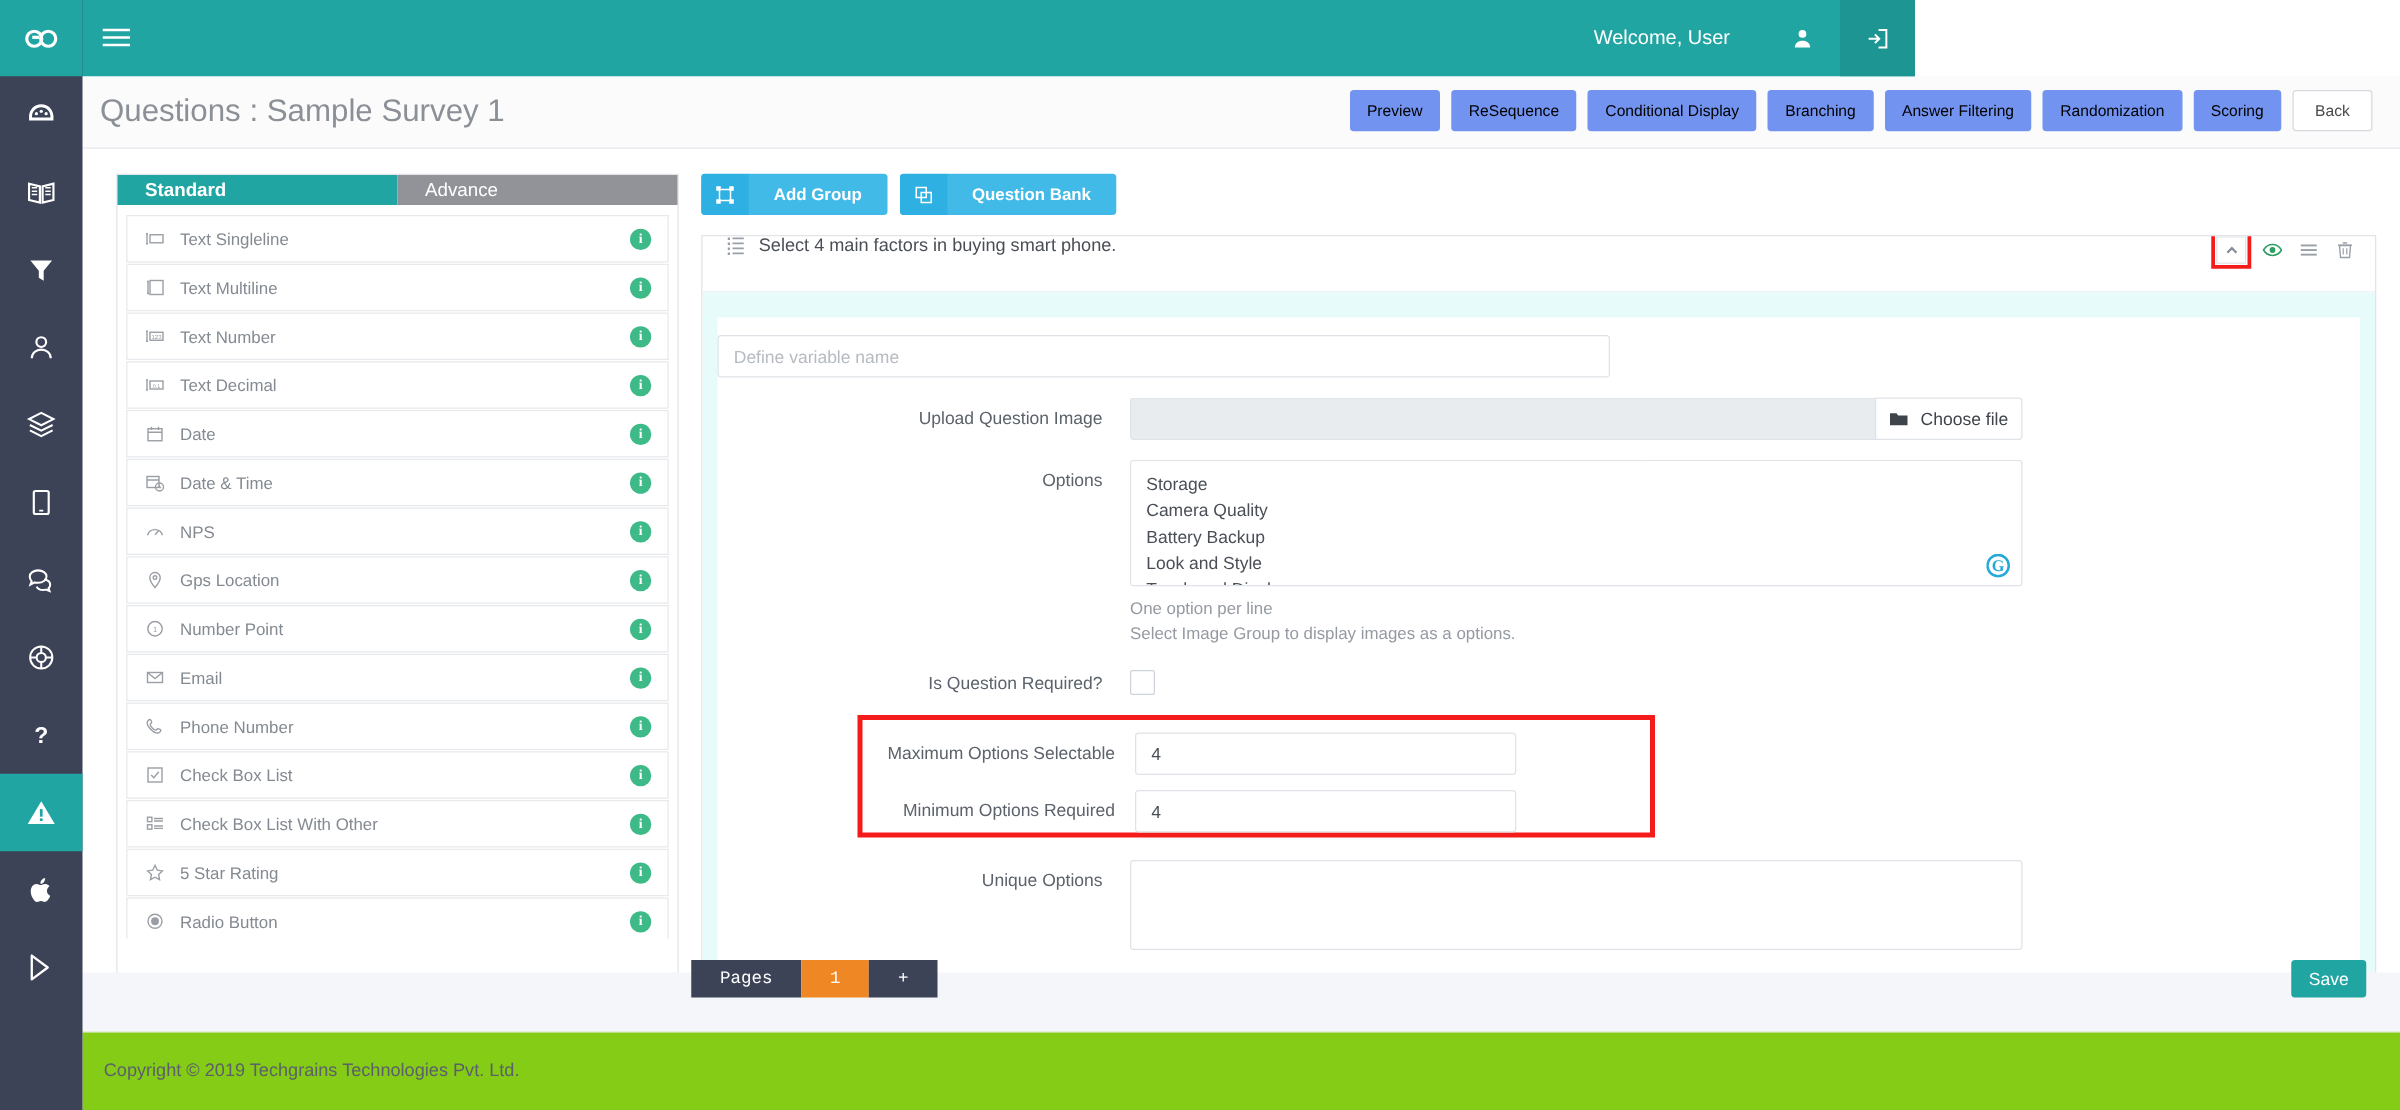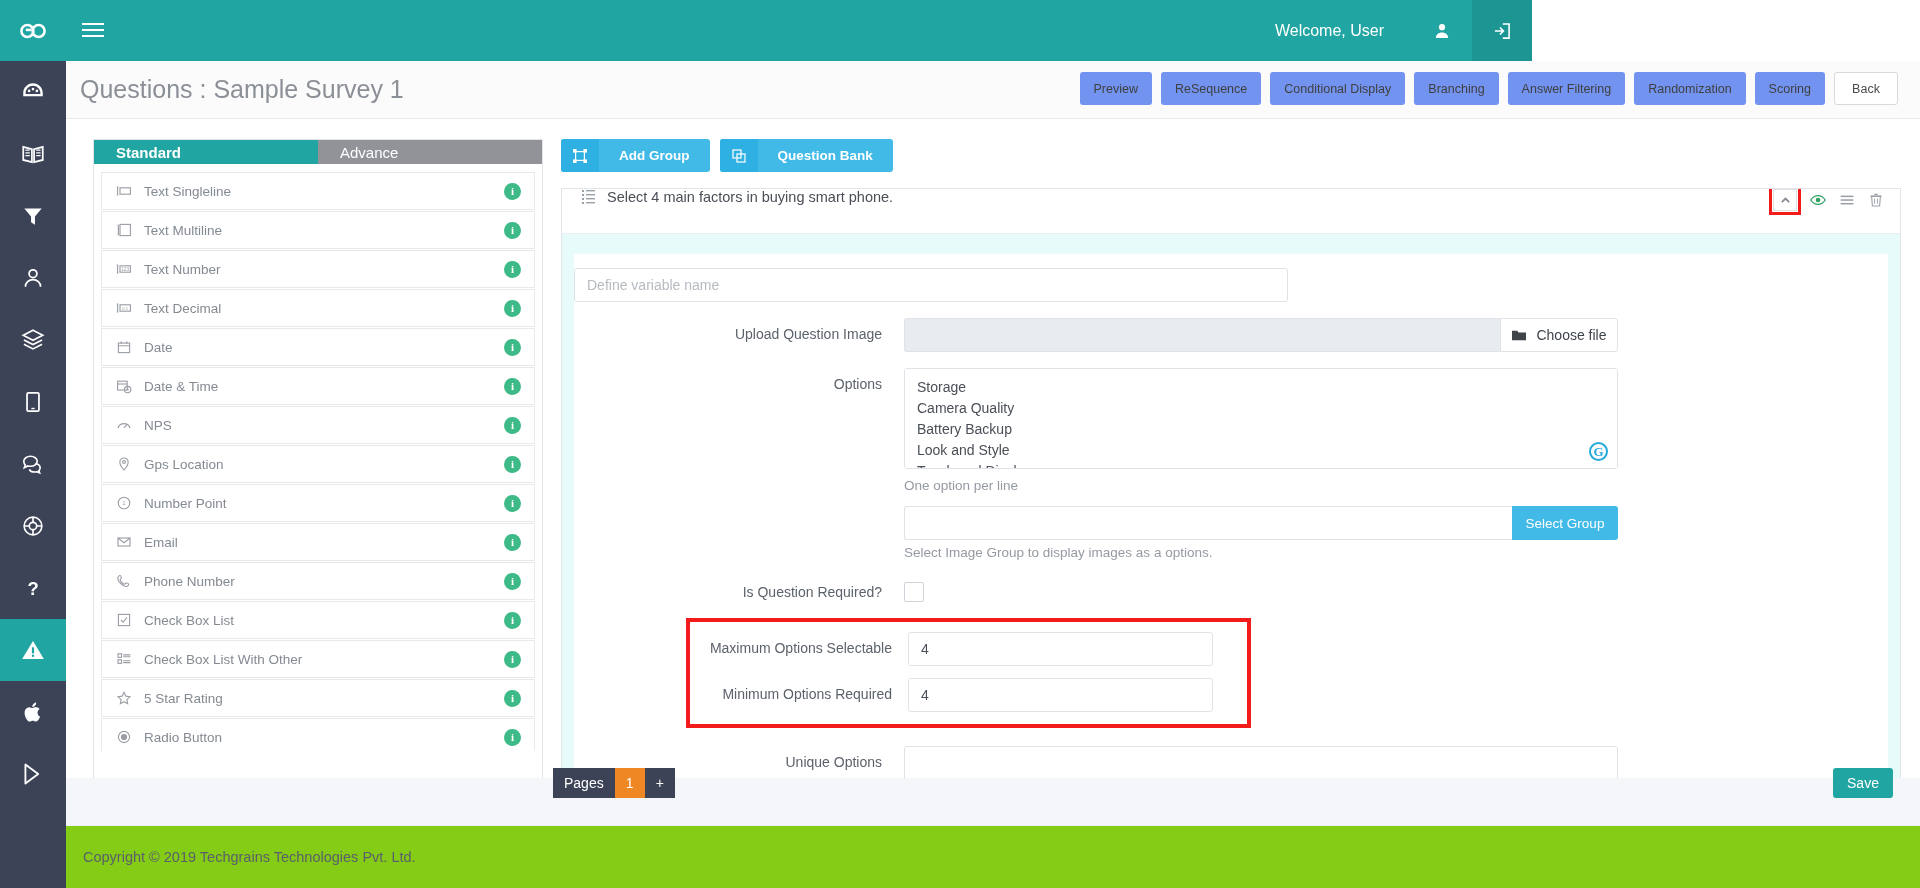--- a/index.html
+++ b/index.html
@@ -54,21 +54,21 @@
     display: flex; align-items: center; z-index: 20;
   }
   #page-title {
     margin-left: 14px; font-size: 25px; color: #8b8f96; font-weight: 400;
     white-space: nowrap;
   }
   #header-actions {
     position: absolute; right: 22px; top: 11px; display: flex; gap: 9px;
   }
   .hdr-btn {
-    background: #7293f0; color: #404040; border: none; border-radius: 3px;
+    background: #7293f0; color: #000000; border: none; border-radius: 3px;
     font-size: 12.5px; font-family: "Liberation Sans", sans-serif;
     padding: 0 14px; height: 33px; cursor: pointer; white-space: nowrap;
   }
   .hdr-btn.plain {
     background: #ffffff; color: #4a4a4a; border: 1px solid #d6d9dd;
     min-width: 64px;
   }
 
   
   #body-area {
@@ -214,21 +214,21 @@
     font-family: "Liberation Sans", sans-serif; cursor: pointer;
   }
 
   .checkbox-sq {
     width: 20px; height: 20px; border: 1px solid #cfd4da; border-radius: 2px;
     background: #ffffff; margin-top: 6px; cursor: pointer;
   }
 
   #minmax-group {
     position: relative; border: 4px solid #f41b1b; margin: 6px 0 0 112px;
-    width: 565px; padding: 10px 0 12px 0;
+    width: 638px; padding: 10px 0 0 0;
   }
   #minmax-group .form-row { margin-bottom: 12px; }
   #minmax-group .form-row:last-child { margin-bottom: 0; }
   #minmax-group .form-label { width: 218px; padding-right: 16px; }
   #minmax-group .form-field { width: 305px; }
 
   .unique-area {
     width: 100%; height: 72px; border: 1px solid #dfe3e8; border-radius: 3px;
     padding: 8px 12px; font-size: 14px; resize: none;
     font-family: "Liberation Sans", sans-serif;
@@ -236,21 +236,21 @@
 
   
   #bottom-bar {
     position: absolute; left: 66px; top: 778px; width: 1854px; height: 47px;
     background: #f4f6f9; z-index: 25;
   }
   #pager { position: absolute; left: 487px; top: -10px; display: flex; }
   .pg-chip {
     height: 30px; min-width: 30px; display: flex; align-items: center;
     justify-content: center; color: #ffffff; font-size: 14px;
-    padding: 0 11px; cursor: pointer;
+    padding: 0 23px; cursor: pointer; font-family: Liberation Mono, monospace;
   }
   .pg-chip.dark { background: #3d4357; }
   .pg-chip.accent { background: #ef8724; }
   #save-button {
     position: absolute; right: 27px; top: -10px; width: 60px; height: 30px;
     background: #21a5a2; color: #ffffff; border: none; border-radius: 3px;
     font-size: 14px; font-family: "Liberation Sans", sans-serif; cursor: pointer;
   }
 
   
@@ -664,24 +664,20 @@
             <div class="form-field">
               <div class="options-wrap">
                 <textarea class="options-area" style="">Storage
 Camera Quality
 Battery Backup
 Look and Style
 Touch and Display.</textarea>
                 <span id="grammarly-icon">G</span>
               </div>
               <div class="helper-text">One option per line</div>
-              <div class="group-row">
-                <input class="group-input" type="text" style="">
-                <button class="select-group-btn">Select Group</button>
-              </div>
               <div class="helper-text">Select Image Group to display images as a options.</div>
             </div>
           </div>
 
           <div class="form-row">
             <div class="form-label">Is Question Required?</div>
             <div class="form-field">
               <div class="checkbox-sq"></div>
             </div>
           </div>

